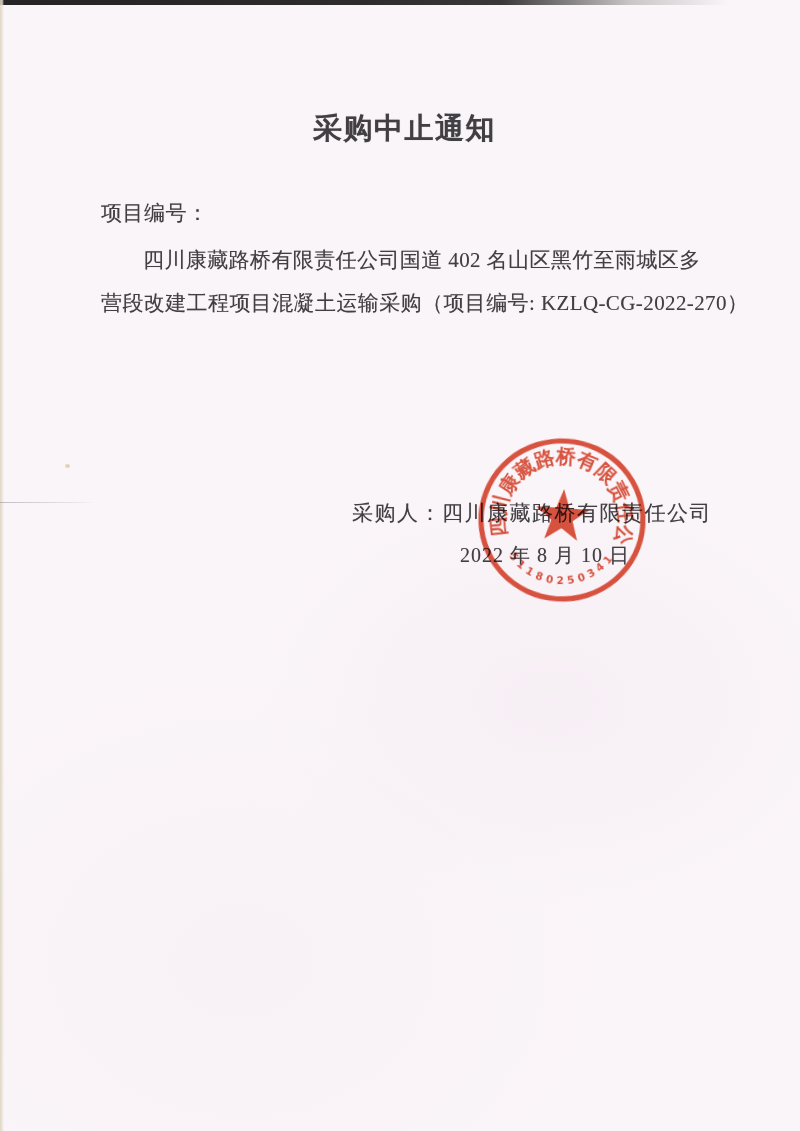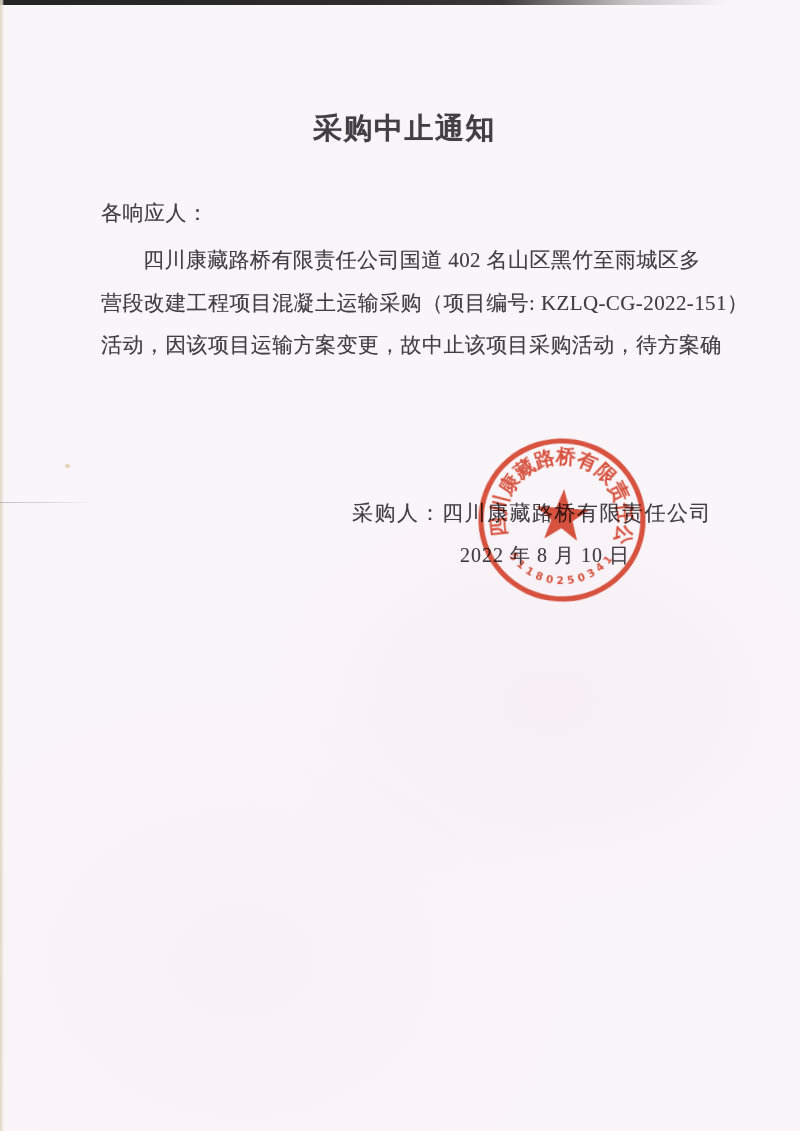--- a/index.html
+++ b/index.html
@@ -118,26 +118,25 @@
 
 <div class="page" style="--paper-color: #faf5f8; --text-color: #413e44;">
 
   <div class="scan-edge-top"></div>
   <div class="scan-edge-left"></div>
   <div class="crease-line"></div>
   <div class="speck"></div>
 
   <h1 class="doc-title">采购中止通知</h1>
 
-  <div class="salutation">各响应人：</div>
+  <div class="salutation">项目编号：</div>
 
   <div class="body-text">
     <div class="body-line indent">四川康藏路桥有限责任公司国道 402 名山区黑竹至雨城区多</div>
-    <div class="body-line">营段改建工程项目混凝土运输采购（项目编号: KZLQ-CG-2022-151）</div>
-    <div class="body-line">活动，因该项目运输方案变更，故中止该项目采购活动，待方案确</div>
+    <div class="body-line">营段改建工程项目混凝土运输采购（项目编号: KZLQ-CG-2022-270）</div>
   </div>
 
   <div class="signature-line"><span>采购人：</span><span>四川康藏路桥有限责任公司</span></div>
 
   <div class="date-line">2022 年 8 月 10 日</div>
 
   <div class="seal">
     <svg viewBox="0 0 170 166" xmlns="http://www.w3.org/2000/svg">
       <defs>
         <path id="sealTopArc" d="M 31.4 102.5 A 57 57 0 1 1 138.6 102.5" fill="none"></path>

